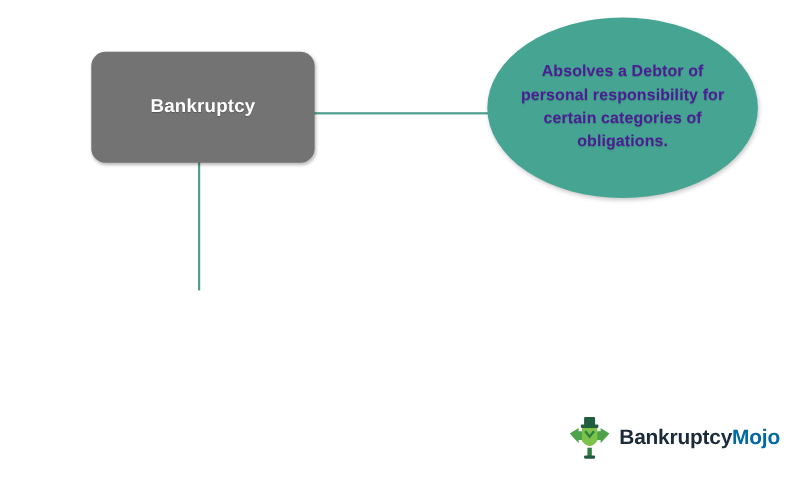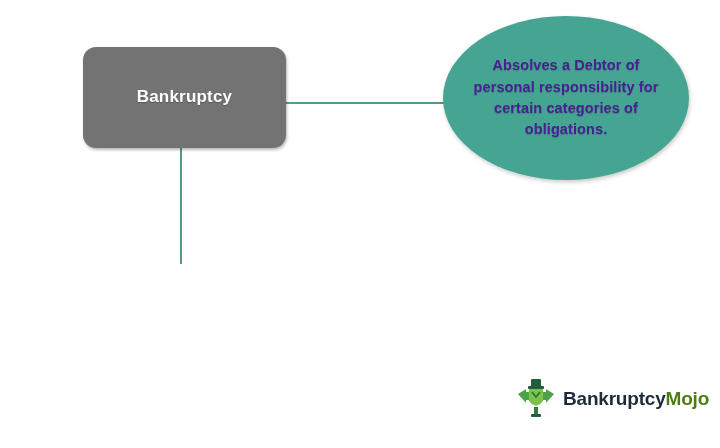--- a/index.html
+++ b/index.html
@@ -124,21 +124,21 @@
     font-size: 19px;
     font-weight: bold;
     letter-spacing: -0.2px;
     white-space: nowrap;
     line-height: 1;
   }
   .wm-wall {
     color: #1c2b3a;
   }
   .wm-mojo {
-    color: #4d7c0f;
+    color: #0369a1;
   }
 </style>
 </head>
 <body>
 
 <div id="canvas">
 
   <div class="connector connector-h"></div>
 
   <div class="connector connector-v"></div>

